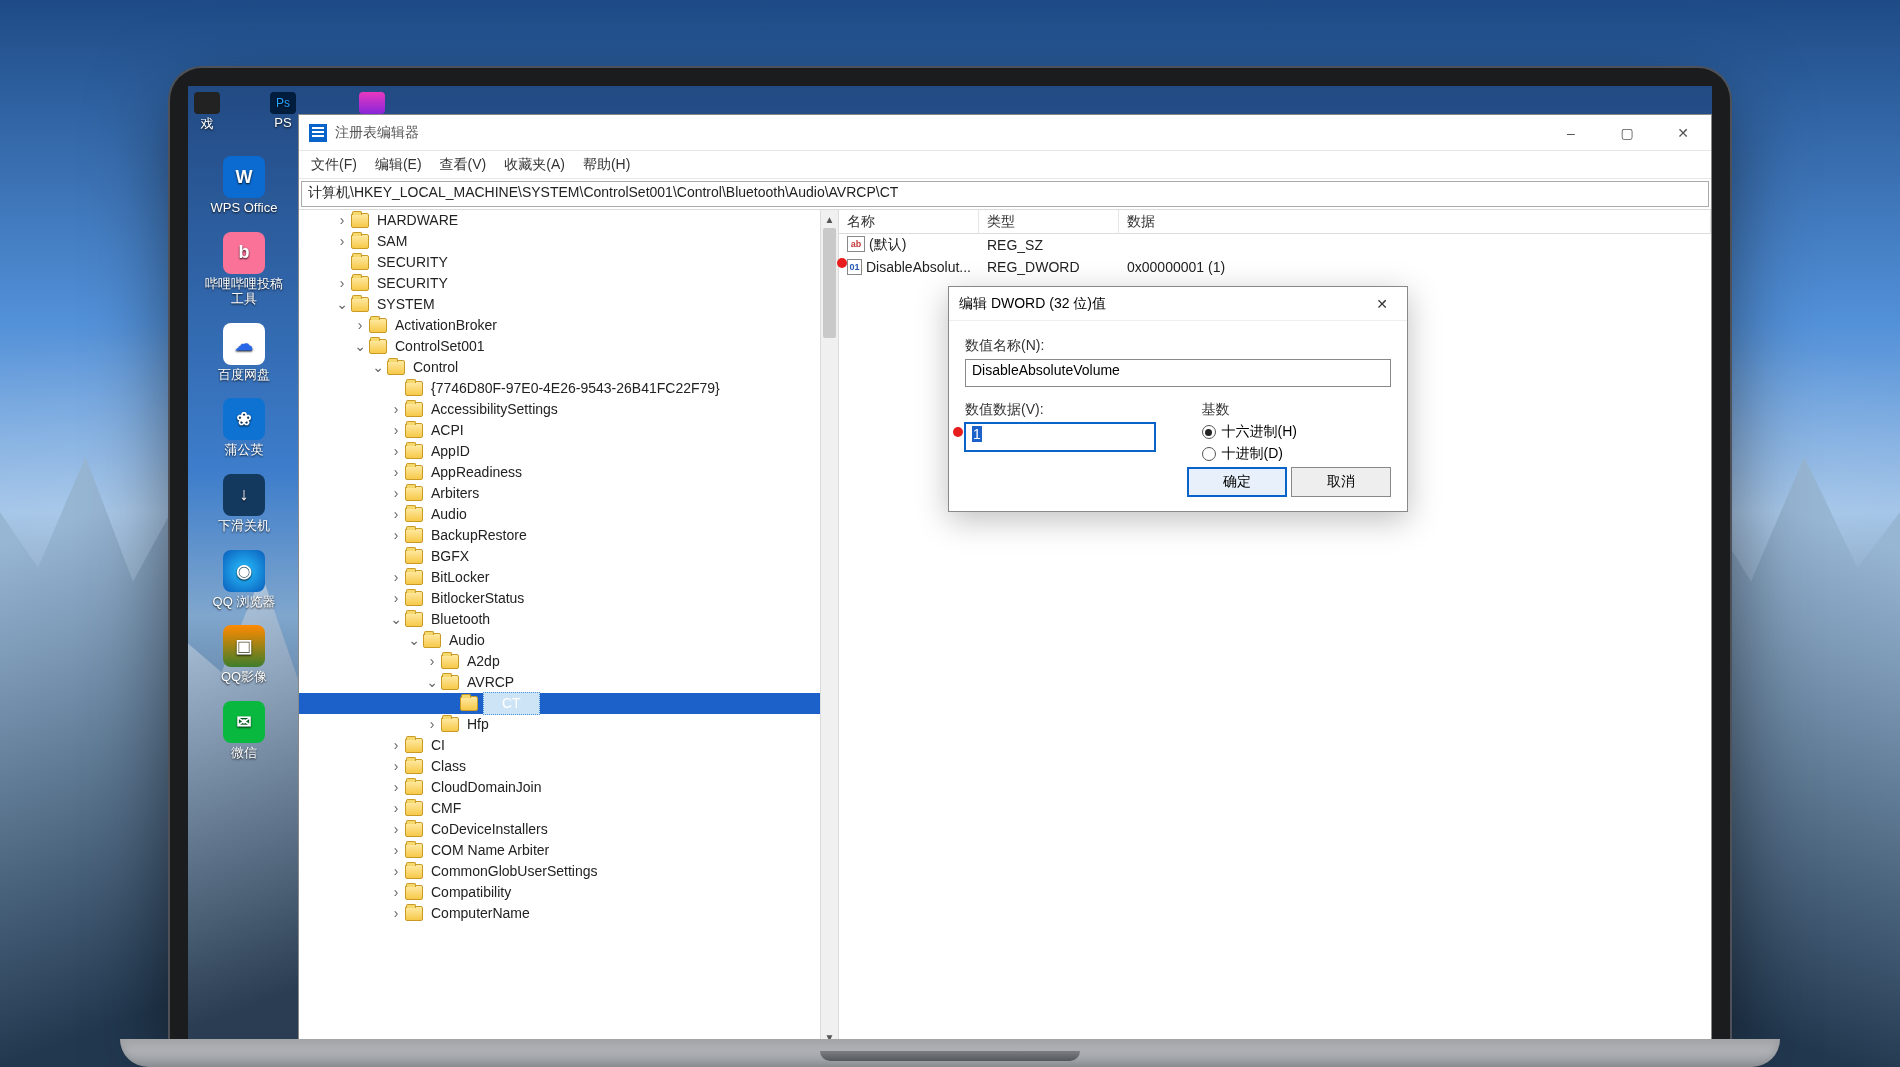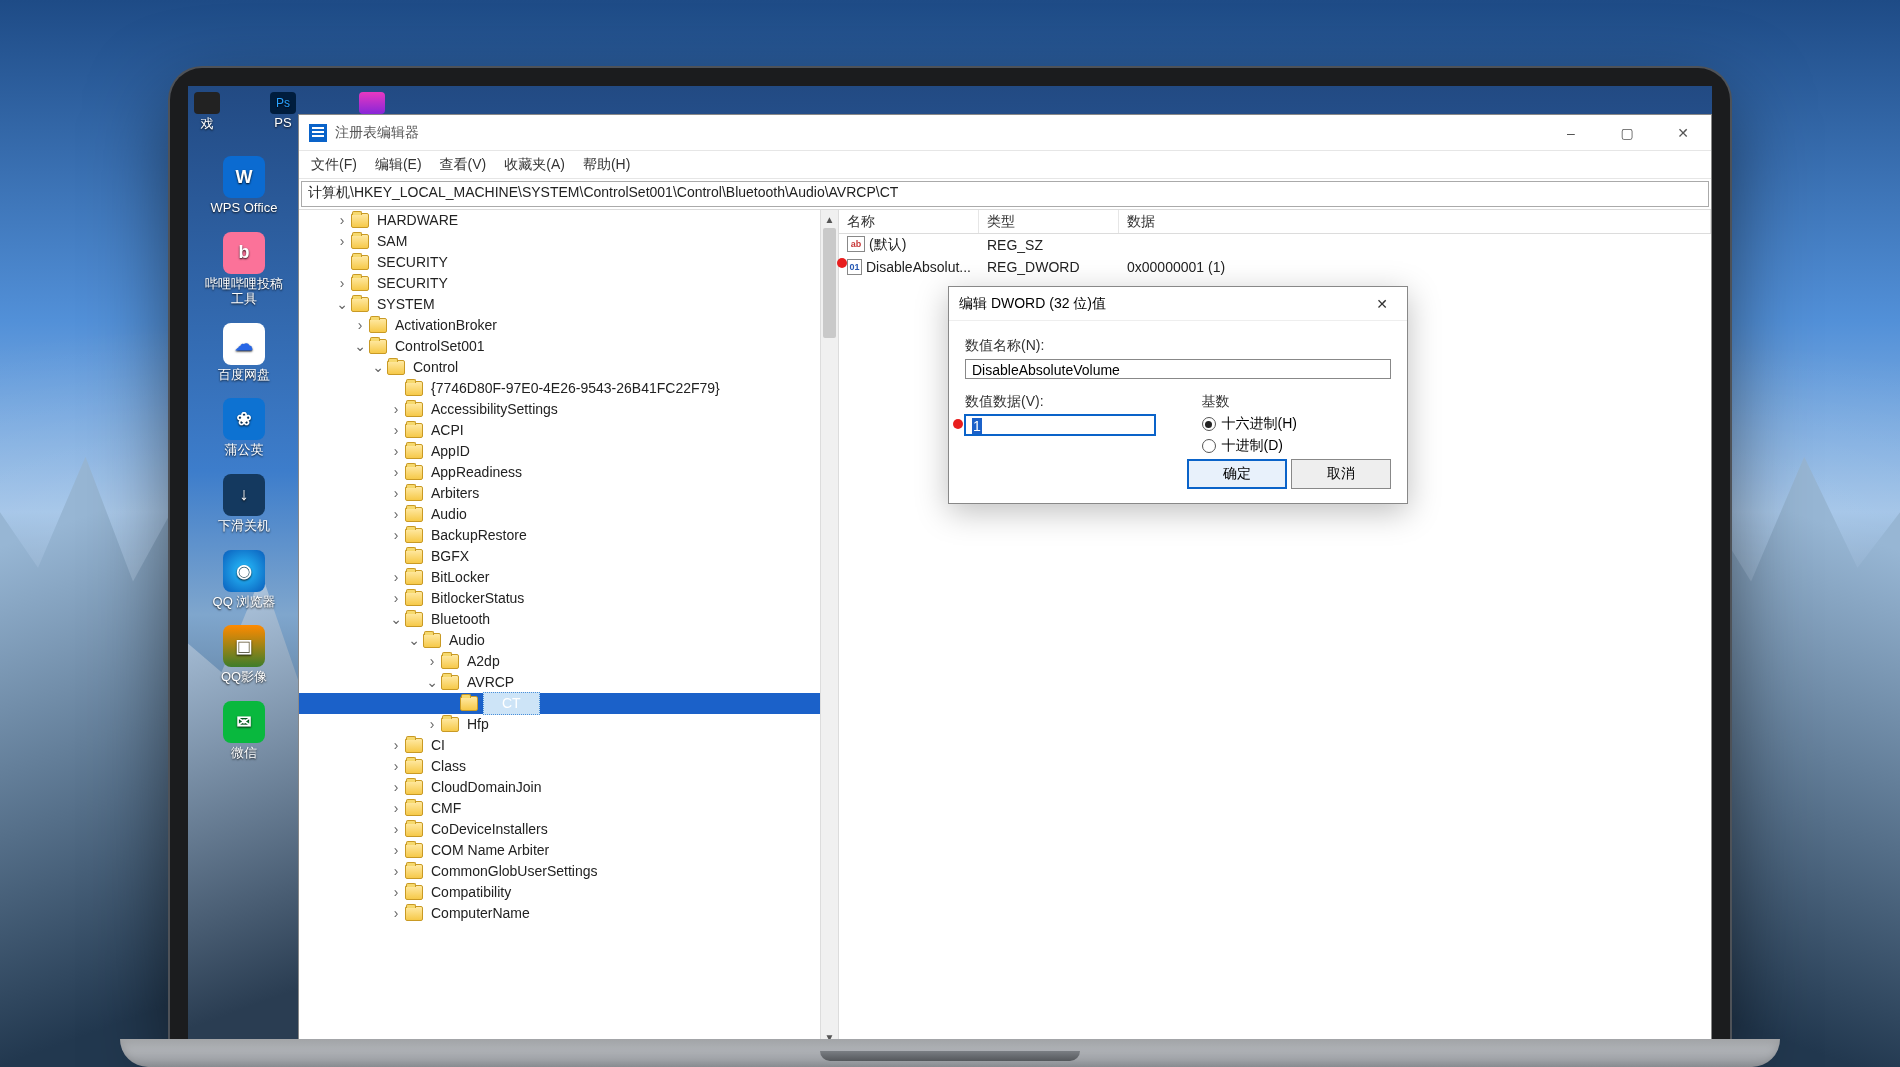--- a/index.html
+++ b/index.html
@@ -135,21 +135,21 @@
   
   .dialog{
     position:absolute; left:760px; top:200px; width:460px;
     background:#fff;border:1px solid #888;box-shadow:0 8px 30px rgba(0,0,0,.25);
     font-size:14px;
   }
   .dlg-title{height:34px;display:flex;align-items:center;justify-content:space-between;padding:0 10px;border-bottom:1px solid #eee}
   .dlg-close{width:30px;height:30px;display:flex;align-items:center;justify-content:center;color:#333}
   .dlg-body{padding:12px 16px 14px}
   .dlg-body label{display:block;margin:4px 0 4px;color:#333}
-  .dlg-input{width:100%;height:20px;border:1px solid #888;padding:2px 6px;font-size:14px;background:#fff}
+  .dlg-input{width:100%;height:28px;border:1px solid #888;padding:2px 6px;font-size:14px;background:#fff}
   .dlg-row{display:flex;gap:47px;margin-top:10px;align-items:flex-start}
   .dlg-col{flex:1}
   .dlg-input.val{border:1px solid #0a63c9;outline:1px solid #0a63c9}
   .sel{background:#1b61c9;color:#fff;padding:0 1px}
   .radio{display:flex;align-items:center;gap:6px;margin:4px 0}
   .rb{width:14px;height:14px;border:1px solid #555;border-radius:50%;display:inline-flex;align-items:center;justify-content:center}
   .rb.on::after{content:"";width:7px;height:7px;border-radius:50%;background:#222}
   .dlg-btns{display:flex;justify-content:flex-end;gap:4px;}
   .dlg-btn{width:100px;height:30px;border:1px solid #888;background:#eee;display:flex;align-items:center;justify-content:center}
   .dlg-btn.primary{border:2px solid #0a63c9;background:#e8f1fb}

